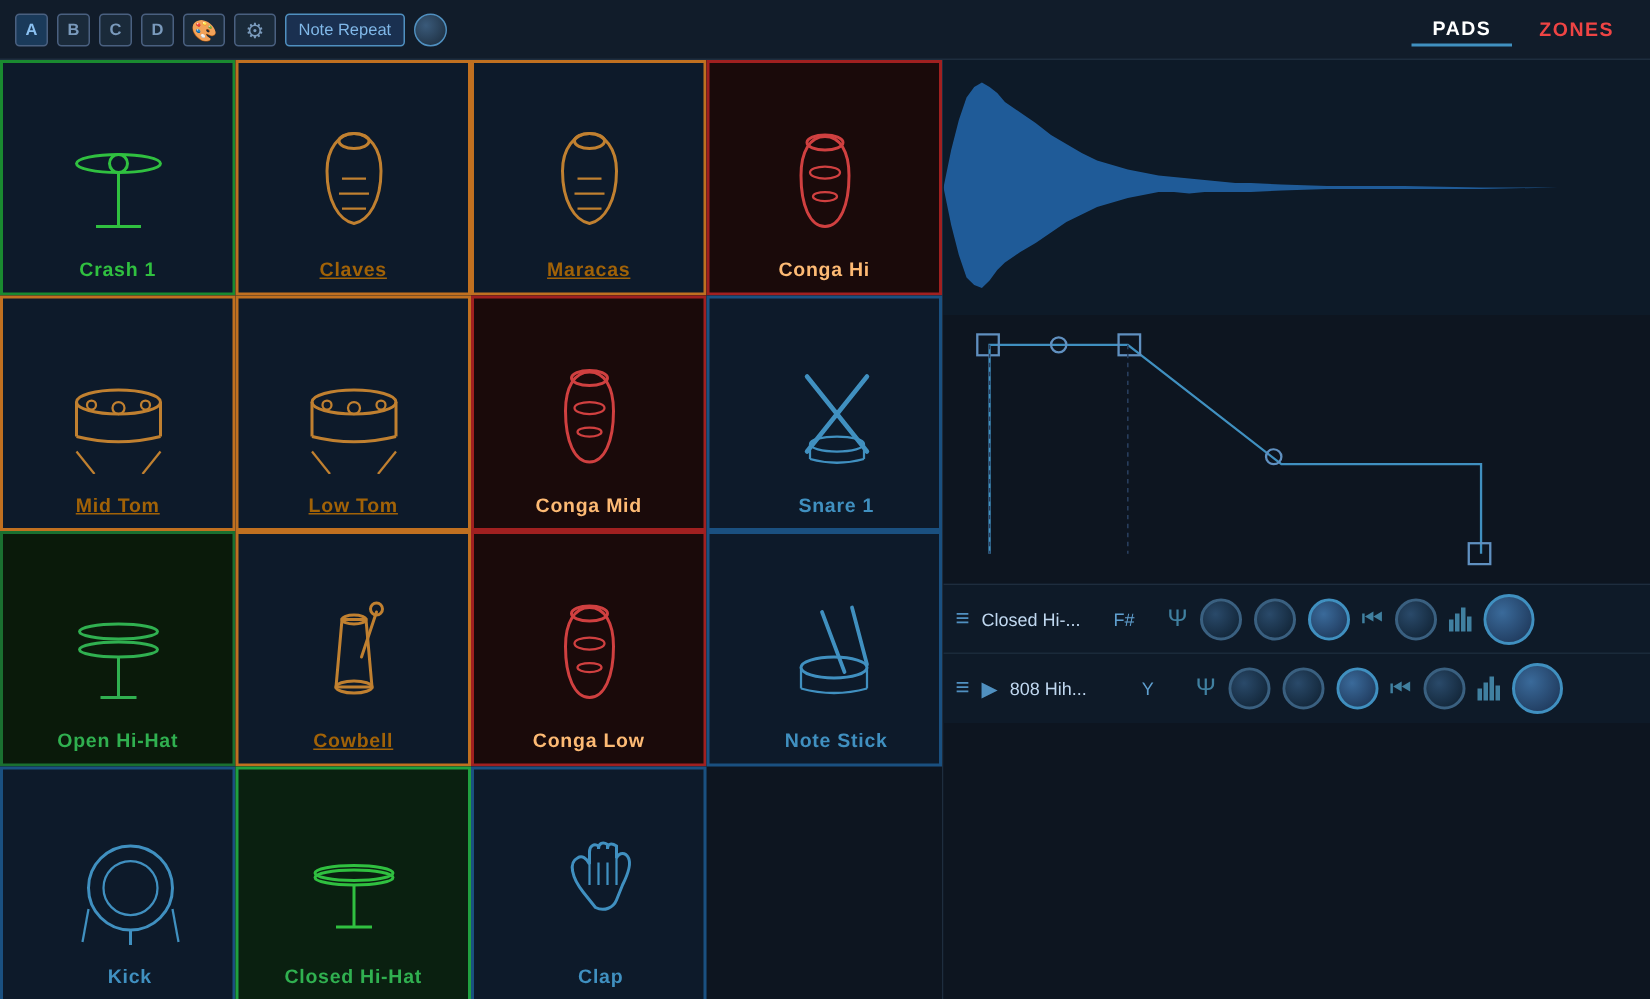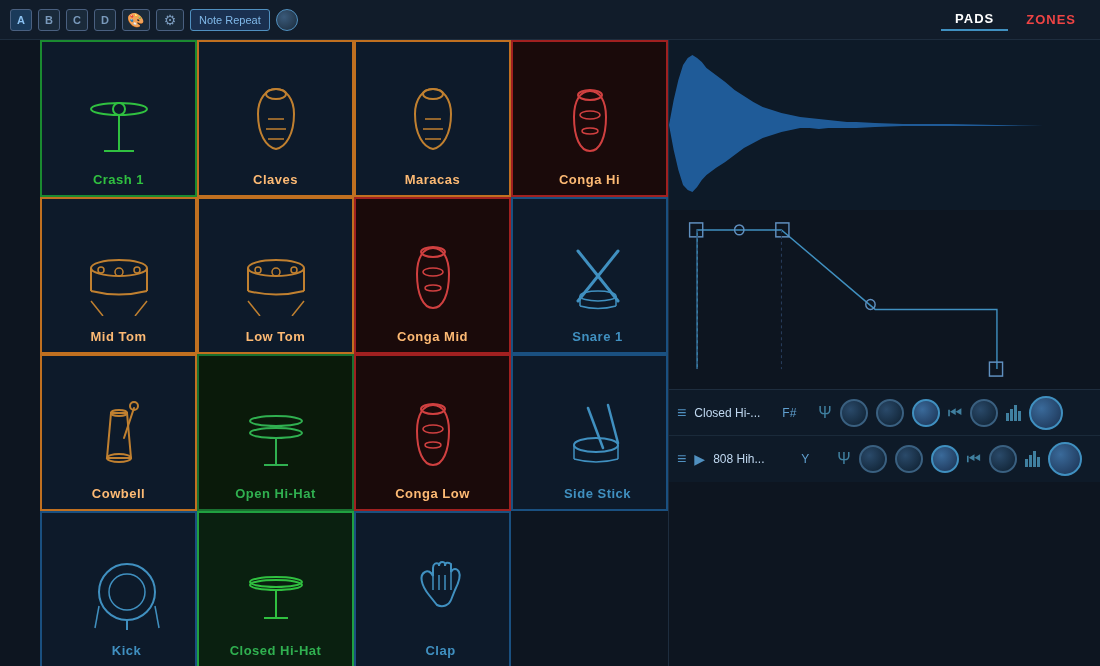--- a/index.html
+++ b/index.html
@@ -85,21 +85,20 @@
     }
     .tab-btn.active {
       color: #ffffff;
       border-bottom: 2px solid #4090c0;
     }
 
     
     .main {
       display: flex;
       height: 626px;
-      margin-left: 40px;
     }
 
     
     .pad-grid {
       display: grid;
       grid-template-columns: repeat(4, 157px);
       grid-template-rows: repeat(4, 157px);
       gap: 0;
       border-right: 1px solid #1e2d3e;
       flex-shrink: 0;
@@ -133,21 +132,21 @@
       justify-content: center;
     }
     .pad-label {
       position: absolute;
       bottom: 8px;
       font-size: 13px;
       font-weight: bold;
       letter-spacing: 0.5px;
     }
     .label-green { color: #30c040; }
-    .label-orange { color: #fdba74; }
+    .label-orange { color: #a16207; text-decoration: underline; }
     .label-red { color: #fdba74; }
     .label-blue { color: #4090c0; }
     .label-green2 { color: #30b050; }
 
     
     .right-panel {
       flex: 1;
       display: flex;
       flex-direction: column;
       background: #0d1520;
@@ -376,47 +375,47 @@
 
           <ellipse cx="40" cy="60" rx="18" ry="5" fill="none" stroke="#4090c0" stroke-width="1.5"></ellipse>
           <line x1="22" y1="60" x2="22" y2="70" stroke="#4090c0" stroke-width="1.5"></line>
           <line x1="58" y1="60" x2="58" y2="70" stroke="#4090c0" stroke-width="1.5"></line>
           <path d="M22 70 Q40 75 58 70" fill="none" stroke="#4090c0" stroke-width="1.5"></path>
         </svg>
       </div>
       <span class="pad-label label-blue">Snare 1</span>
     </div>
 
-    <div class="pad orange-border">
-      <div class="pad-icon">
-        <svg width="80" height="80" viewBox="0 0 80 80">
-
-          <path d="M32 20 L28 65 L52 65 L48 20 Z" fill="none" stroke="#c08030" stroke-width="2"></path>
-          <ellipse cx="40" cy="20" rx="8" ry="3" fill="none" stroke="#c08030" stroke-width="2"></ellipse>
-          <ellipse cx="40" cy="65" rx="12" ry="4" fill="none" stroke="#c08030" stroke-width="2"></ellipse>
-
-          <line x1="55" y1="15" x2="45" y2="45" stroke="#c08030" stroke-width="2" stroke-linecap="round"></line>
-          <circle cx="55" cy="13" r="4" fill="none" stroke="#c08030" stroke-width="2"></circle>
-        </svg>
-      </div>
-      <span class="pad-label label-orange">Cowbell</span>
-    </div>
-
     <div class="pad green-border2">
       <div class="pad-icon">
         <svg width="80" height="80" viewBox="0 0 80 80">
           <ellipse cx="40" cy="28" rx="26" ry="5" fill="none" stroke="#30b050" stroke-width="2"></ellipse>
           <ellipse cx="40" cy="40" rx="26" ry="5" fill="none" stroke="#30b050" stroke-width="2"></ellipse>
           <line x1="40" y1="45" x2="40" y2="72" stroke="#30b050" stroke-width="2"></line>
           <line x1="28" y1="72" x2="52" y2="72" stroke="#30b050" stroke-width="2"></line>
         </svg>
       </div>
       <span class="pad-label label-green2">Open Hi-Hat</span>
     </div>
 
+    <div class="pad orange-border">
+      <div class="pad-icon">
+        <svg width="80" height="80" viewBox="0 0 80 80">
+
+          <path d="M32 20 L28 65 L52 65 L48 20 Z" fill="none" stroke="#c08030" stroke-width="2"></path>
+          <ellipse cx="40" cy="20" rx="8" ry="3" fill="none" stroke="#c08030" stroke-width="2"></ellipse>
+          <ellipse cx="40" cy="65" rx="12" ry="4" fill="none" stroke="#c08030" stroke-width="2"></ellipse>
+
+          <line x1="55" y1="15" x2="45" y2="45" stroke="#c08030" stroke-width="2" stroke-linecap="round"></line>
+          <circle cx="55" cy="13" r="4" fill="none" stroke="#c08030" stroke-width="2"></circle>
+        </svg>
+      </div>
+      <span class="pad-label label-orange">Cowbell</span>
+    </div>
+
     <div class="pad red-border">
       <div class="pad-icon">
         <svg width="80" height="80" viewBox="0 0 80 80">
           <path d="M40 12 C30 12 24 22 24 38 C24 58 30 72 40 72 C50 72 56 58 56 38 C56 22 50 12 40 12 Z" fill="none" stroke="#d04040" stroke-width="2"></path>
           <ellipse cx="40" cy="16" rx="12" ry="5" fill="none" stroke="#d04040" stroke-width="2"></ellipse>
           <ellipse cx="40" cy="36" rx="10" ry="4" fill="none" stroke="#d04040" stroke-width="1.5"></ellipse>
           <ellipse cx="40" cy="52" rx="8" ry="3" fill="none" stroke="#d04040" stroke-width="1.5"></ellipse>
         </svg>
       </div>
       <span class="pad-label label-red">Conga Low</span>
@@ -428,21 +427,21 @@
 
           <ellipse cx="38" cy="52" rx="22" ry="7" fill="none" stroke="#4090c0" stroke-width="2"></ellipse>
           <line x1="16" y1="52" x2="16" y2="66" stroke="#4090c0" stroke-width="1.5"></line>
           <line x1="60" y1="52" x2="60" y2="66" stroke="#4090c0" stroke-width="1.5"></line>
           <path d="M16 66 Q38 72 60 66" fill="none" stroke="#4090c0" stroke-width="1.5"></path>
 
           <line x1="30" y1="15" x2="45" y2="55" stroke="#4090c0" stroke-width="2.5" stroke-linecap="round"></line>
           <line x1="50" y1="12" x2="60" y2="50" stroke="#4090c0" stroke-width="2.5" stroke-linecap="round"></line>
         </svg>
       </div>
-      <span class="pad-label label-blue">Side Stick</span>
+      <span class="pad-label label-blue">Note Stick</span>
     </div>
 
     <div class="pad blue-border">
       <div class="pad-icon">
         <svg width="80" height="80" viewBox="0 0 80 80">
 
           <ellipse cx="40" cy="42" rx="28" ry="28" fill="none" stroke="#4090c0" stroke-width="2"></ellipse>
           <ellipse cx="40" cy="42" rx="18" ry="18" fill="none" stroke="#4090c0" stroke-width="1.5"></ellipse>
 
           <line x1="40" y1="70" x2="40" y2="82" stroke="#4090c0" stroke-width="2"></line>

